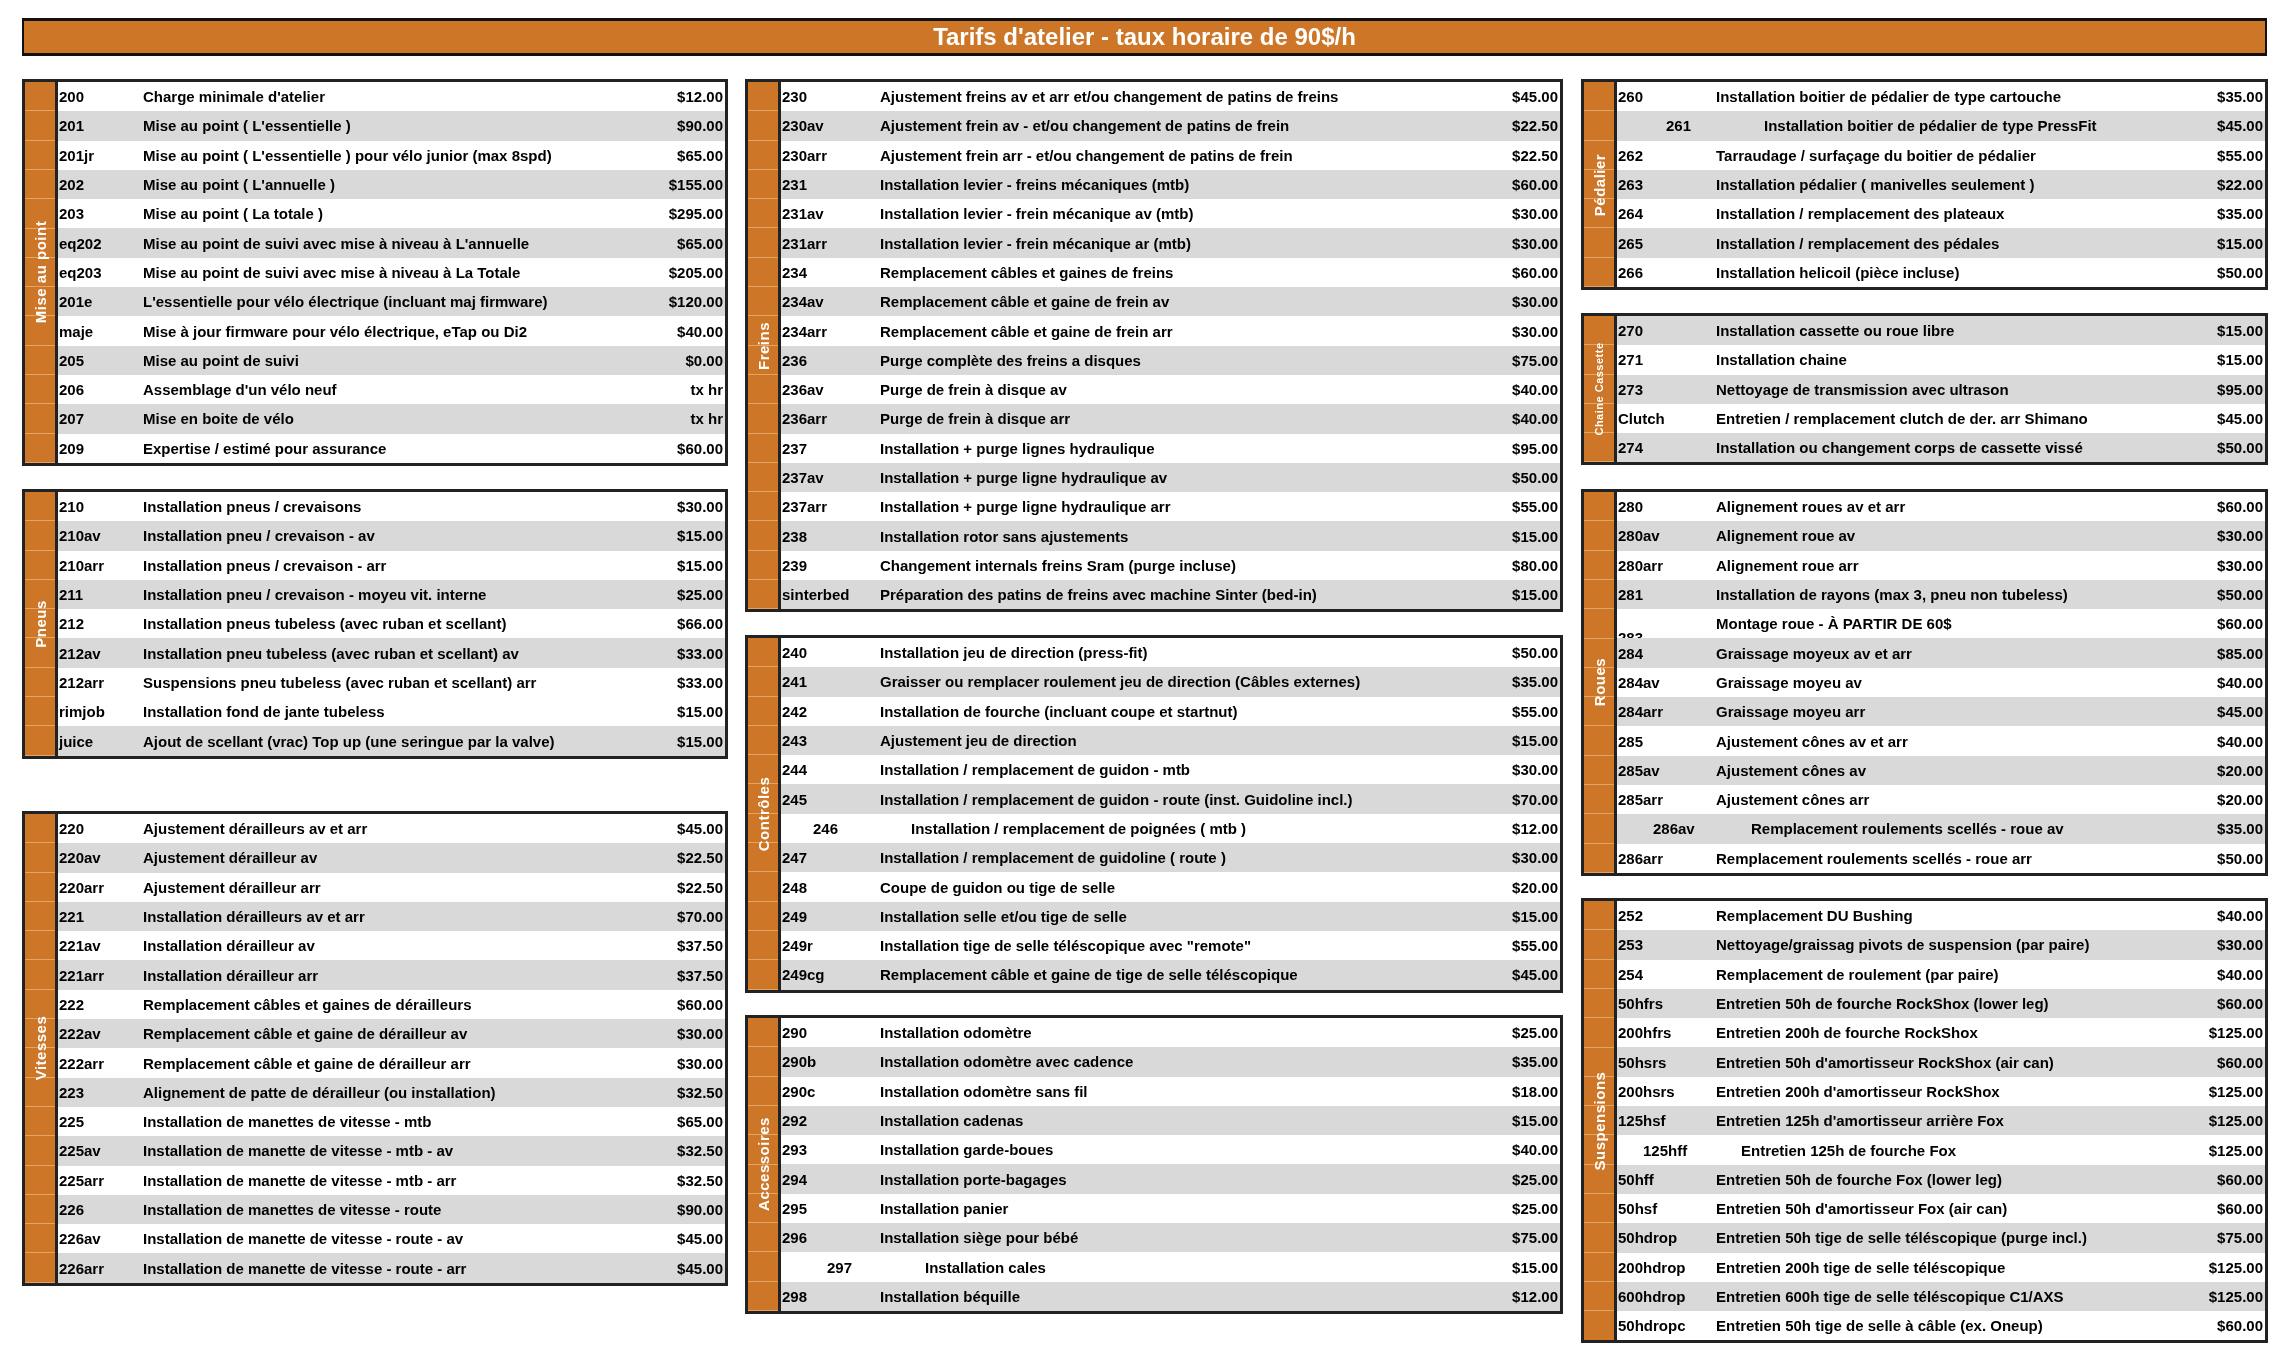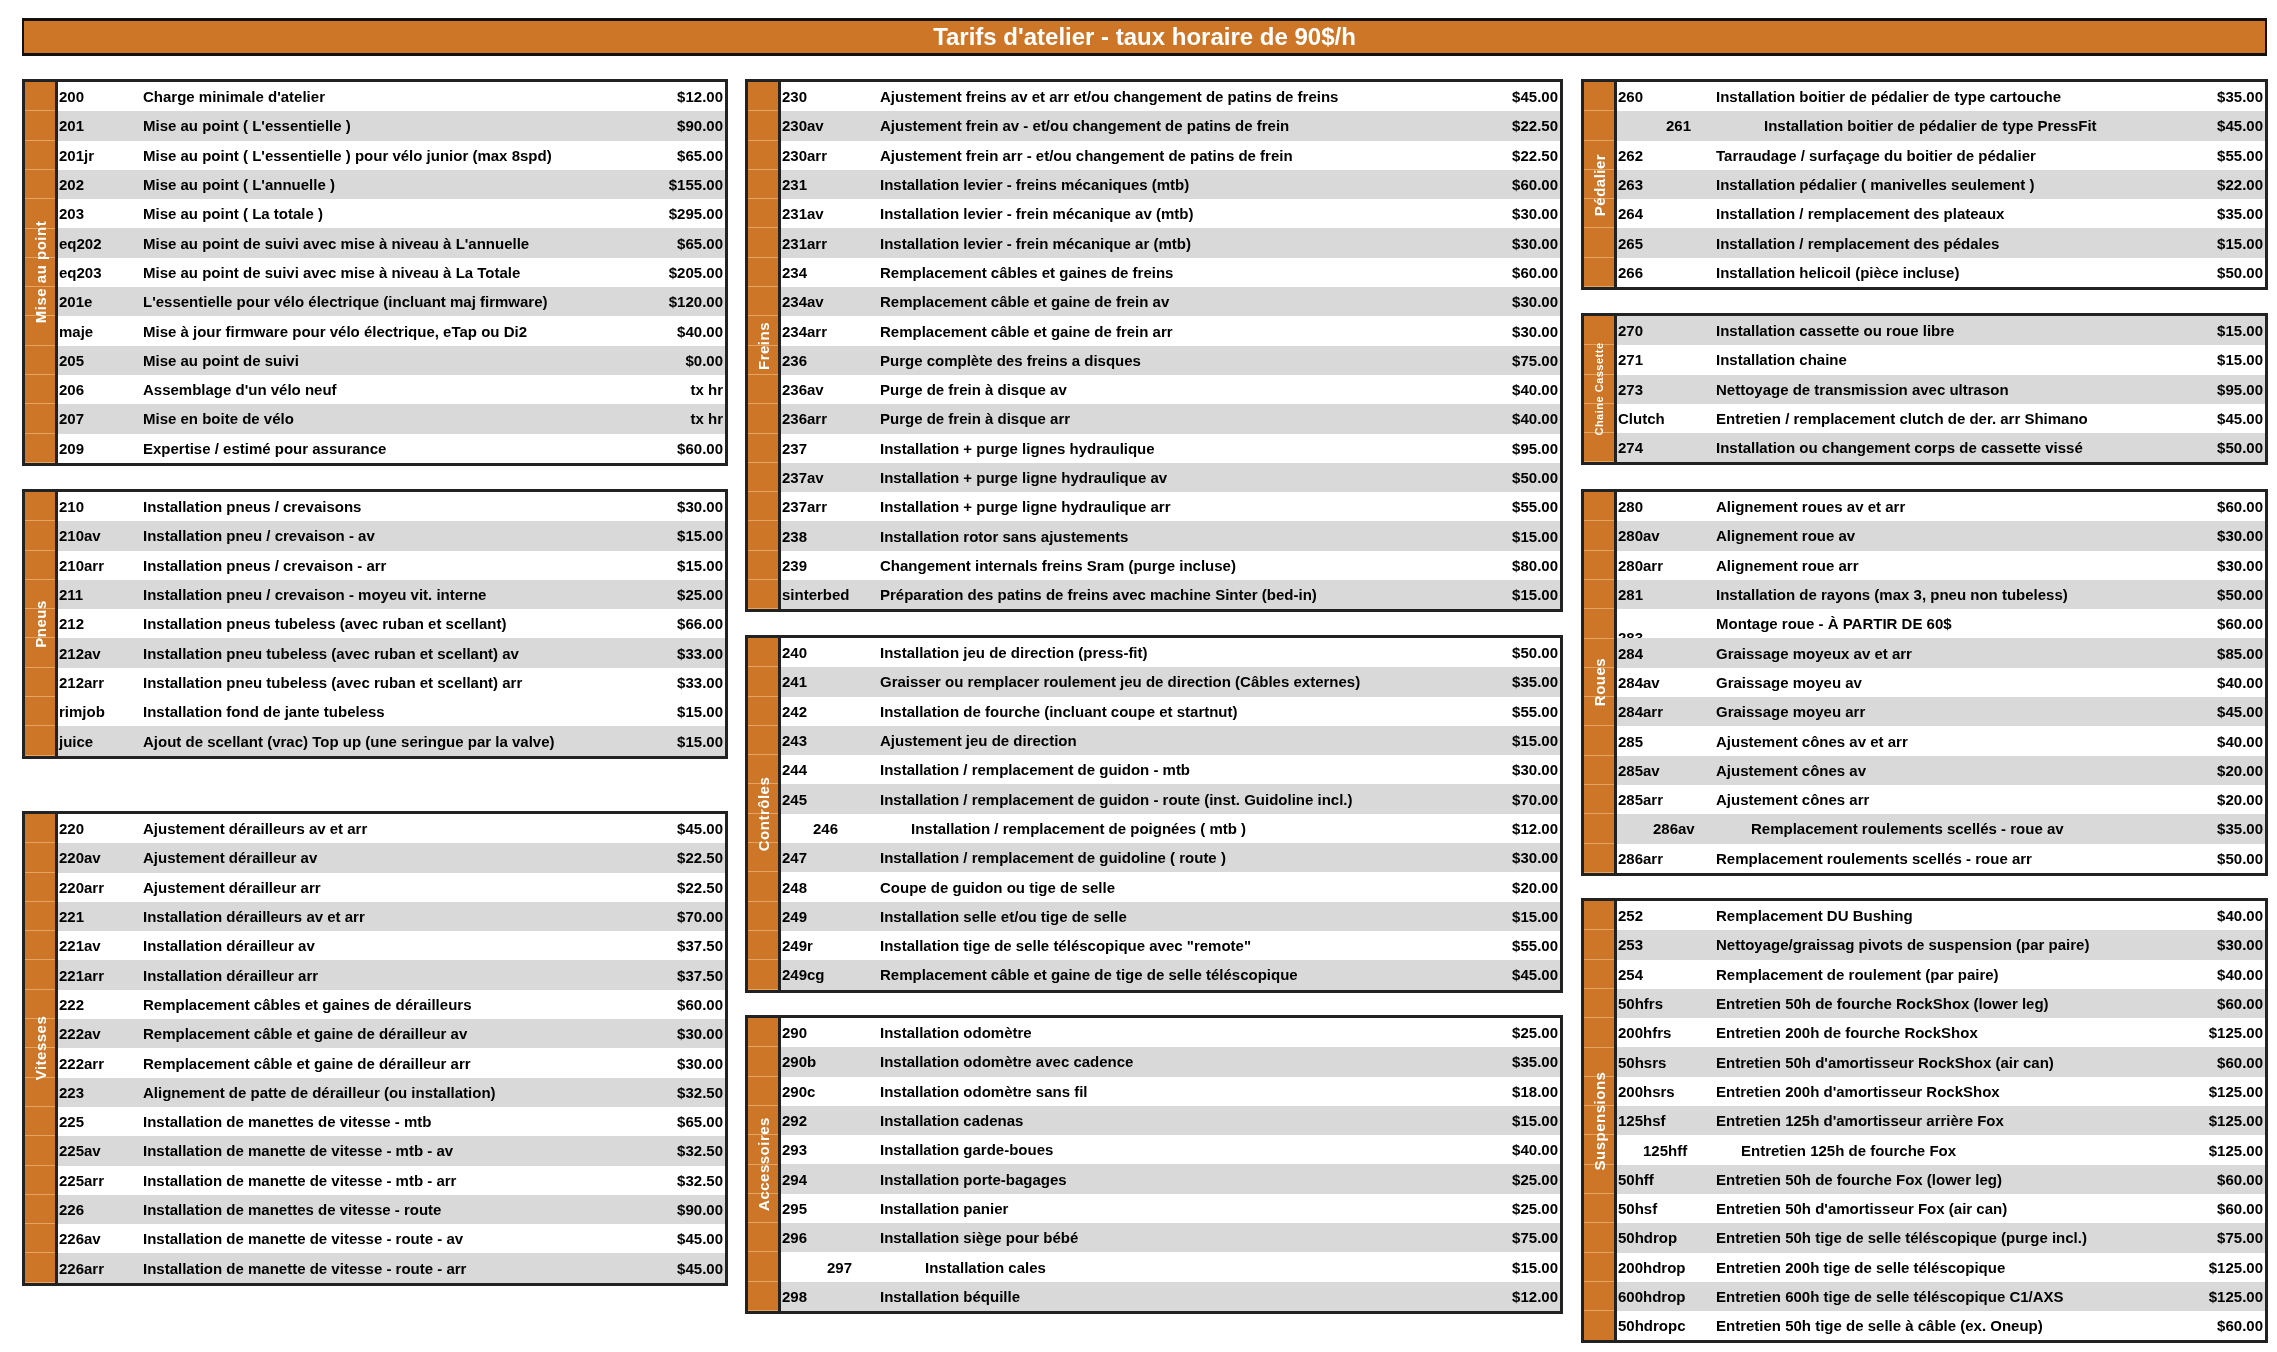--- a/index.html
+++ b/index.html
@@ -129,21 +129,21 @@
         <span class="desc">Installation pneus tubeless (avec ruban et scellant)</span>
         <span class="price">$66.00</span>
       </div>
       <div class="row gray">
         <span class="code" style="width: 84px;">212av</span>
         <span class="desc">Installation pneu tubeless (avec ruban et scellant) av</span>
         <span class="price">$33.00</span>
       </div>
       <div class="row">
         <span class="code" style="width: 84px;">212arr</span>
-        <span class="desc">Installation pneu tubeless (avec ruban et scellant) arr</span>
+        <span class="desc">Suspensions pneu tubeless (avec ruban et scellant) arr</span>
         <span class="price">$33.00</span>
       </div>
       <div class="row">
         <span class="code" style="width: 84px;">rimjob</span>
         <span class="desc">Installation fond de jante tubeless</span>
         <span class="price">$15.00</span>
       </div>
       <div class="row gray">
         <span class="code" style="width: 84px;">juice</span>
         <span class="desc">Ajout de scellant (vrac) Top up (une seringue par la valve)</span>

